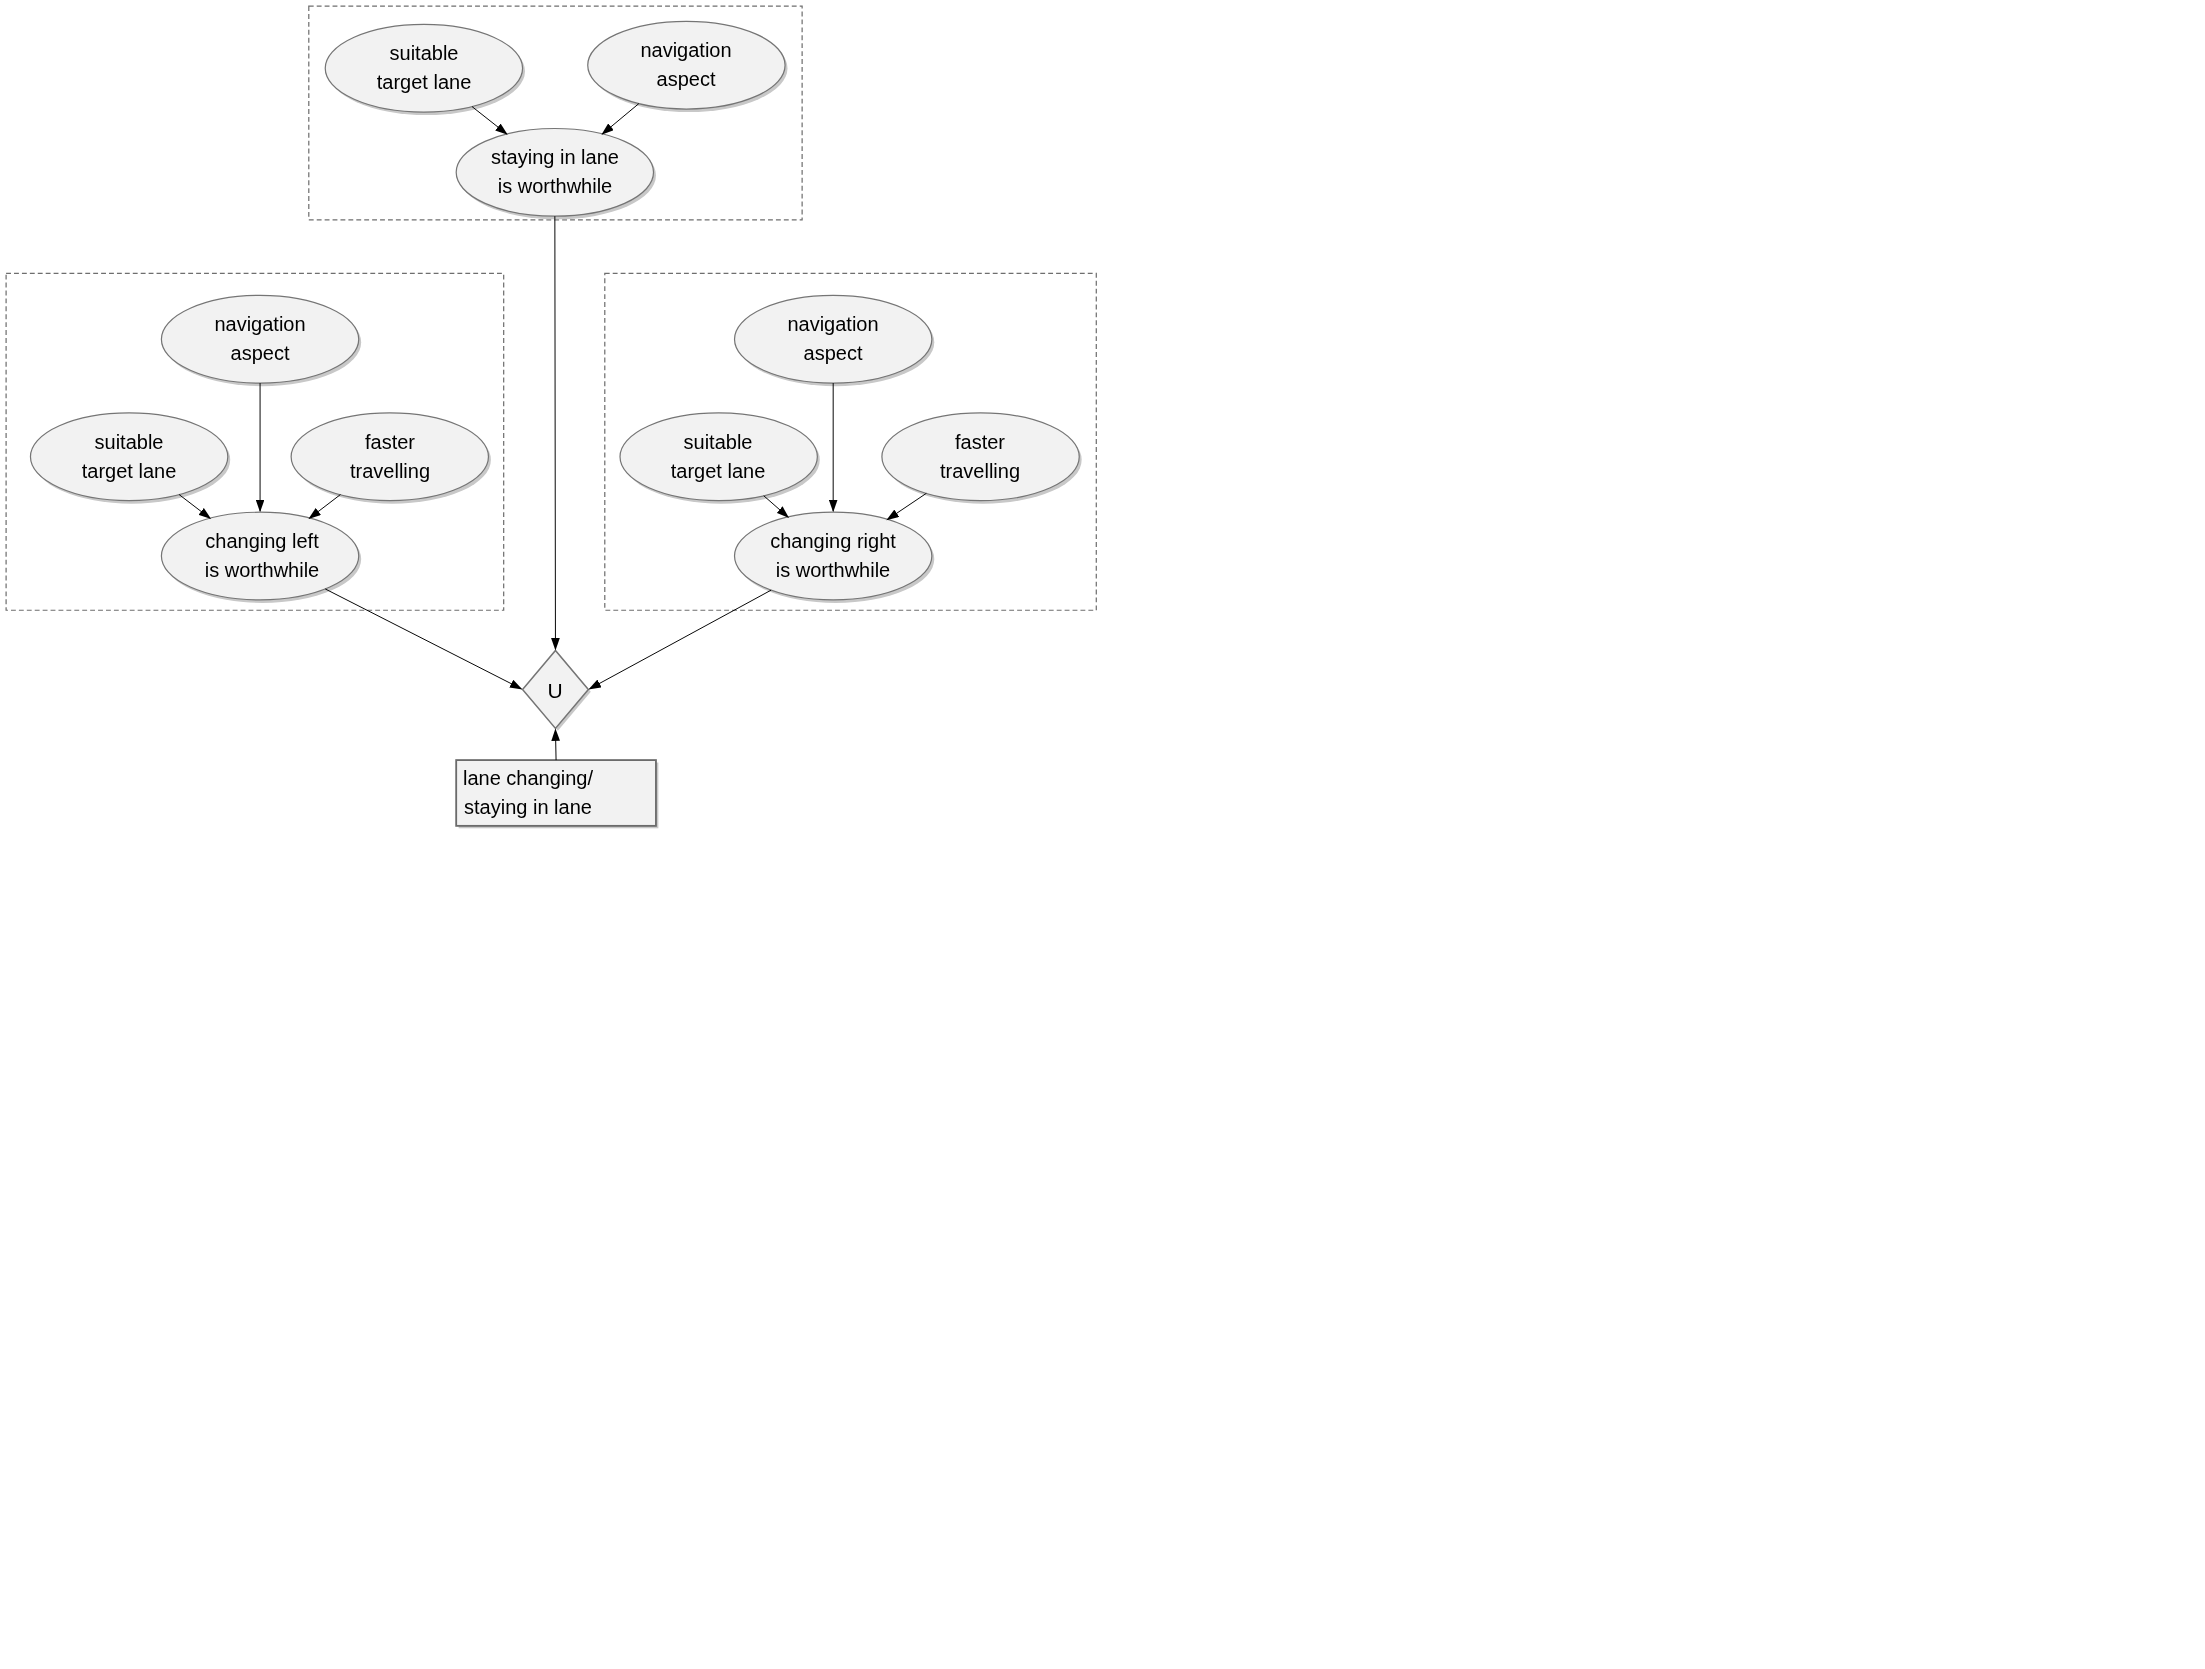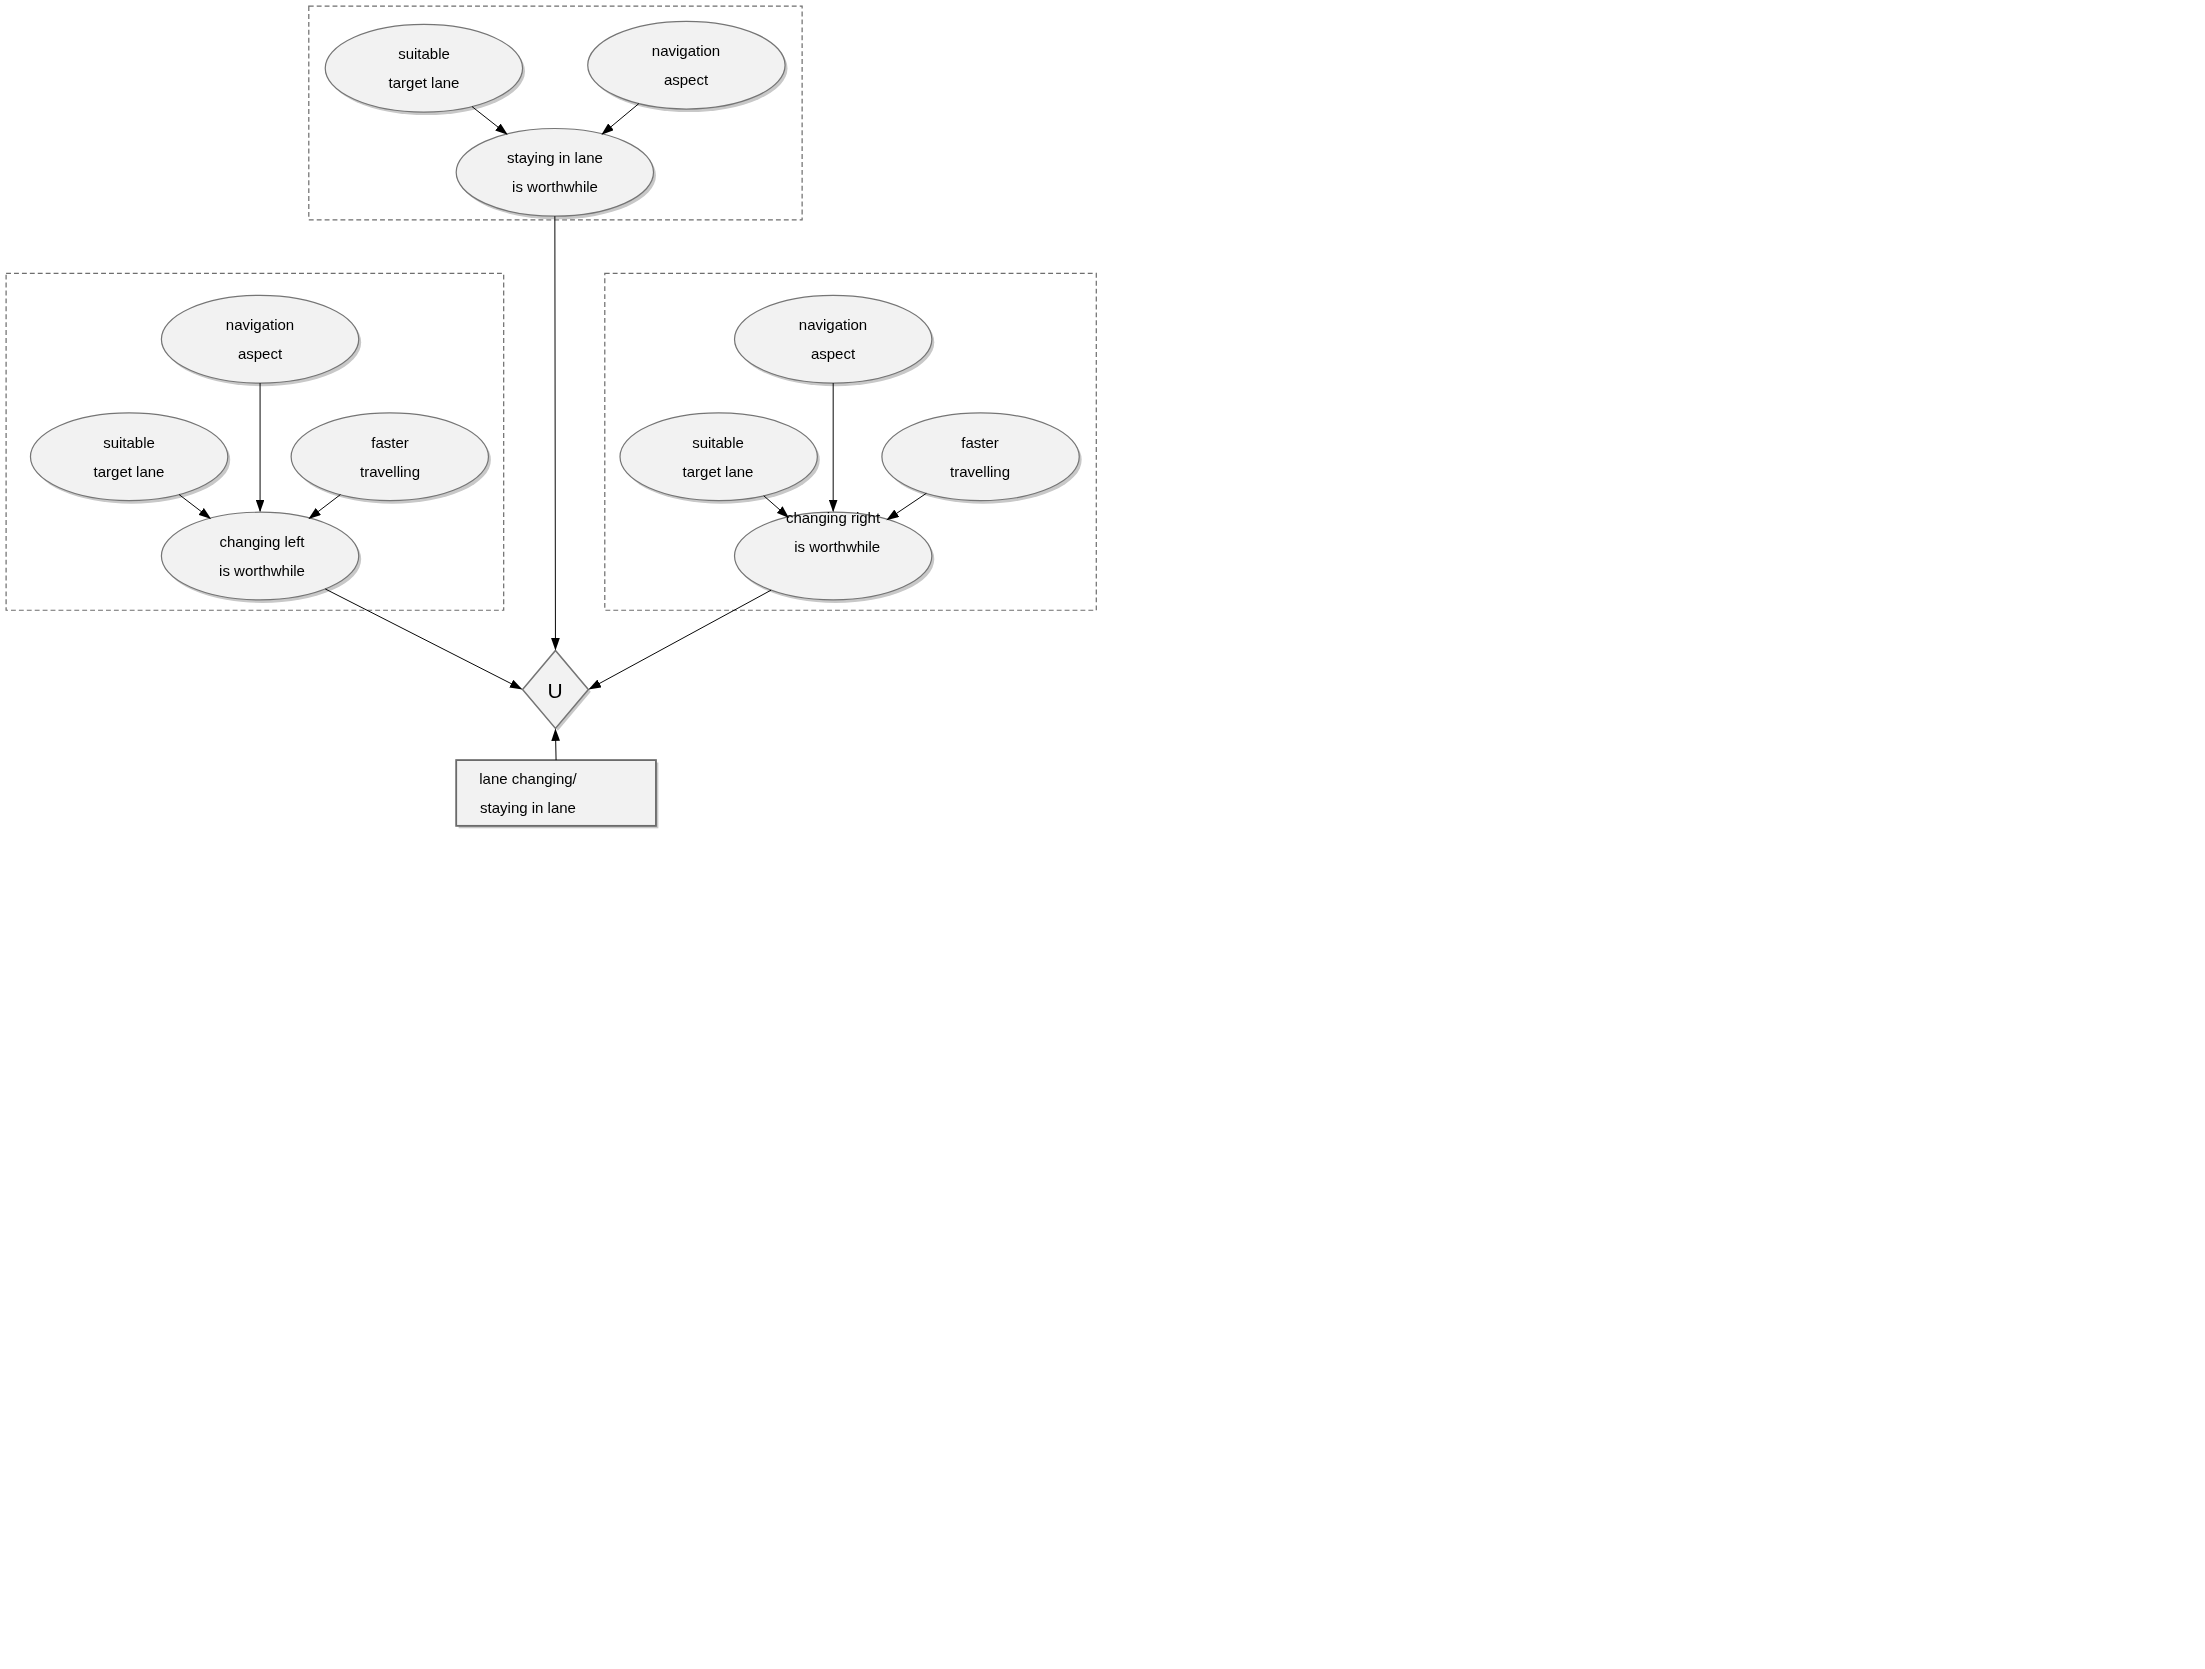--- a/index.html
+++ b/index.html
@@ -18,21 +18,21 @@
   .stage svg {
     position: absolute;
     left: 0;
     top: 0;
   }
   .lbl {
     position: absolute;
     transform: translate(-50%, -50%);
     white-space: pre-line;
     text-align: center;
-    font-size: 15px;
+    font-size: 20px;
     line-height: 29px;
     color: #000000;
     pointer-events: none;
   }
   .lbl-u {
     font-size: 21px;
     line-height: 21px;
   }
 </style>
 </head>
@@ -122,21 +122,21 @@
 travelling</div>
   <div class="lbl" style="left:262px; top:556px;">changing left
 is worthwhile</div>
 
   <div class="lbl" style="left:833px; top:339px;">navigation
 aspect</div>
   <div class="lbl" style="left:718px; top:457px;">suitable
 target lane</div>
   <div class="lbl" style="left:980px; top:457px;">faster
 travelling</div>
-  <div class="lbl" style="left:833px; top:532px;text-align:right;">changing right
+  <div class="lbl" style="left:833px; top:556px;">changing right
 is worthwhile</div>
 
   <div class="lbl lbl-u" style="left:555px; top:690px;">U</div>
   <div class="lbl" style="left:528px; top:793px;">lane changing/
 staying in lane</div>
 
 </div>
 
 
 </body></html>

